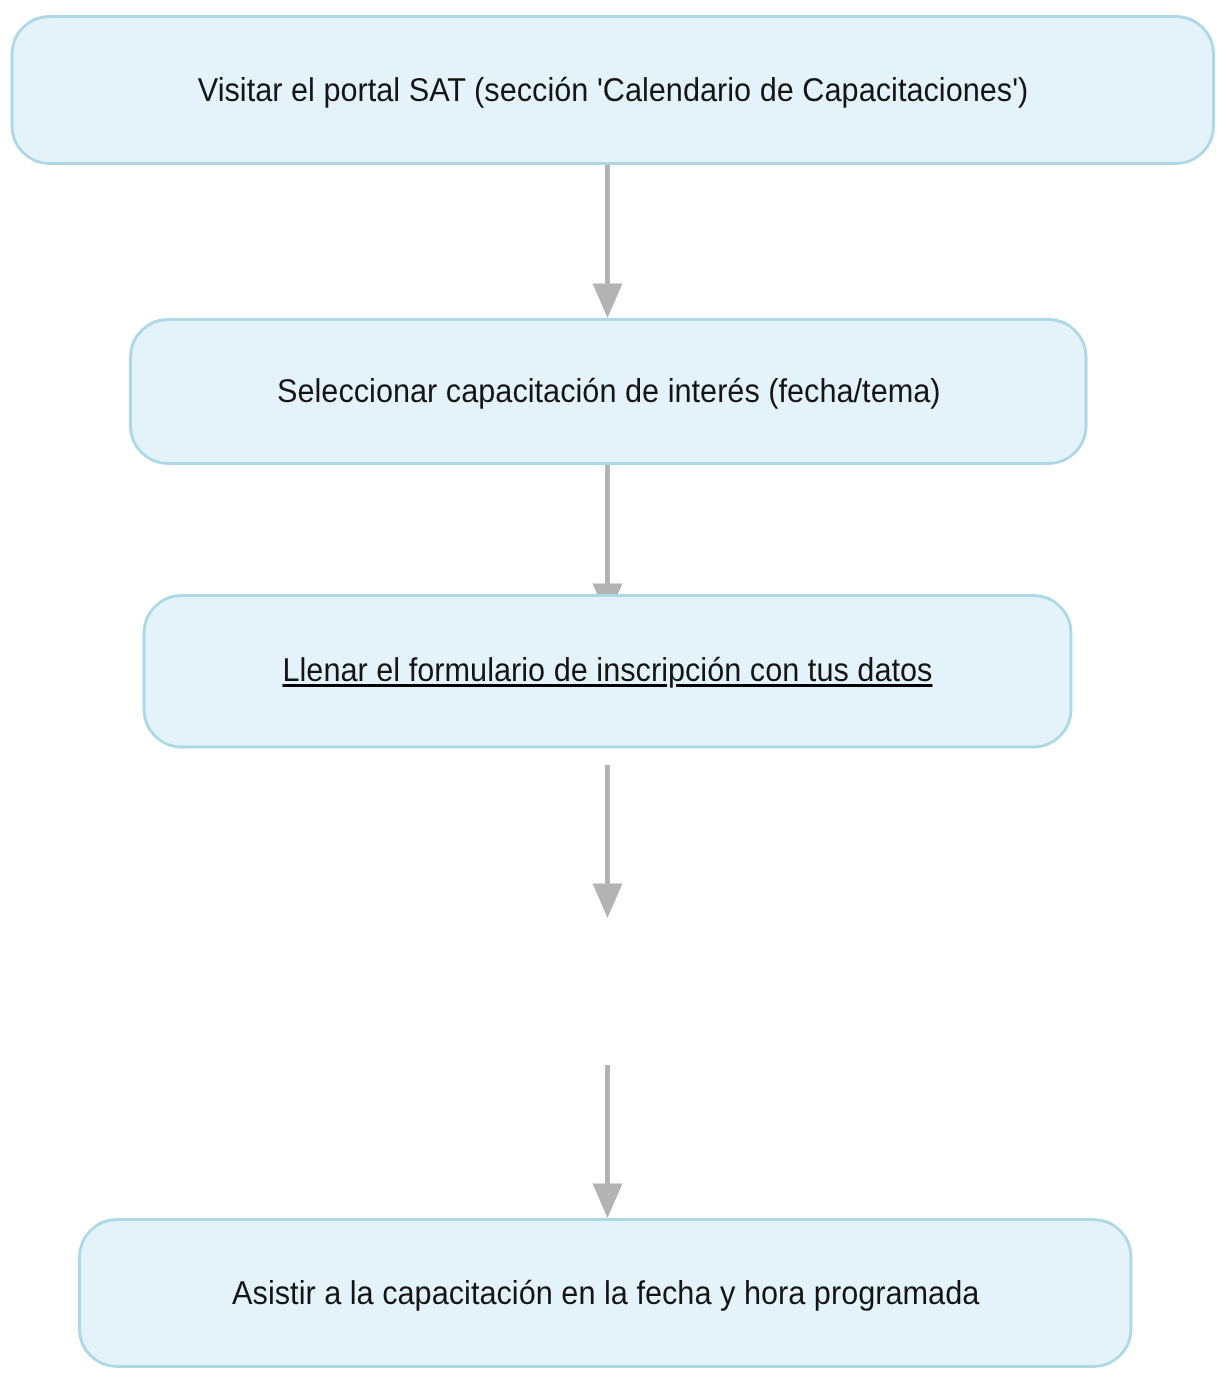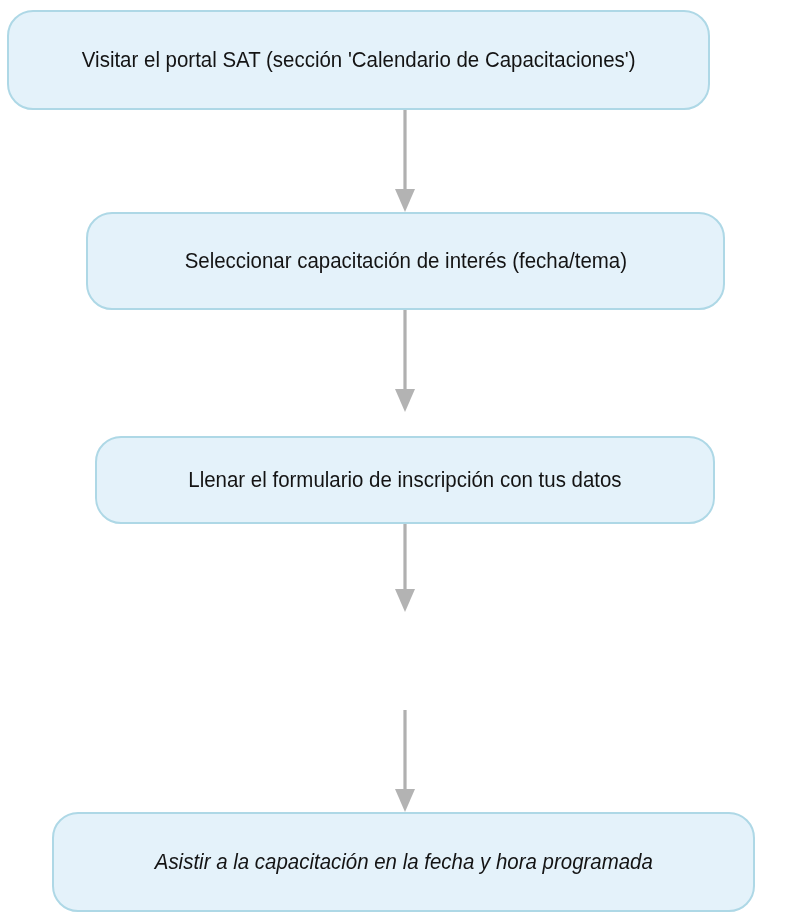--- a/index.html
+++ b/index.html
@@ -39,25 +39,25 @@
     transform-origin: center center;
     text-align: center;
     letter-spacing: 0px;
   }
   .flow-edge {
     position: absolute;
     z-index: 1;
     overflow: visible;
   }
   
-  #node-0 { left: 7px;  top: 10px;  width: 703px; height: 100px; }
+  #node-0 { left: 7px;  top: 10px;  width: 803px; height: 100px; }
   #node-1 { left: 86px; top: 212px; width: 639px; height: 98px; }
-  #node-2 { left: 95px; top: 436px; width: 620px; height: 88px; }
+  #node-2 { left: 95px; top: 396px; width: 620px; height: 103px; text-decoration: underline; }
   #node-3 { left: 50px; top: 612px; width: 705px; height: 98px; }
-  #node-4 { left: 52px; top: 812px; width: 703px; height: 100px; font-style: italic; }
+  #node-4 { left: 52px; top: 812px; width: 703px; height: 100px; }
 
   #edge-0 { left: 385px; top: 110px; width: 40px; height: 102px; }
   #edge-1 { left: 385px; top: 310px; width: 40px; height: 102px; }
   #edge-2 { left: 385px; top: 510px; width: 40px; height: 102px; }
   #edge-3 { left: 385px; top: 710px; width: 40px; height: 102px; }
 </style>
 </head>
 <body>
 
 <div id="flowchart-canvas">

